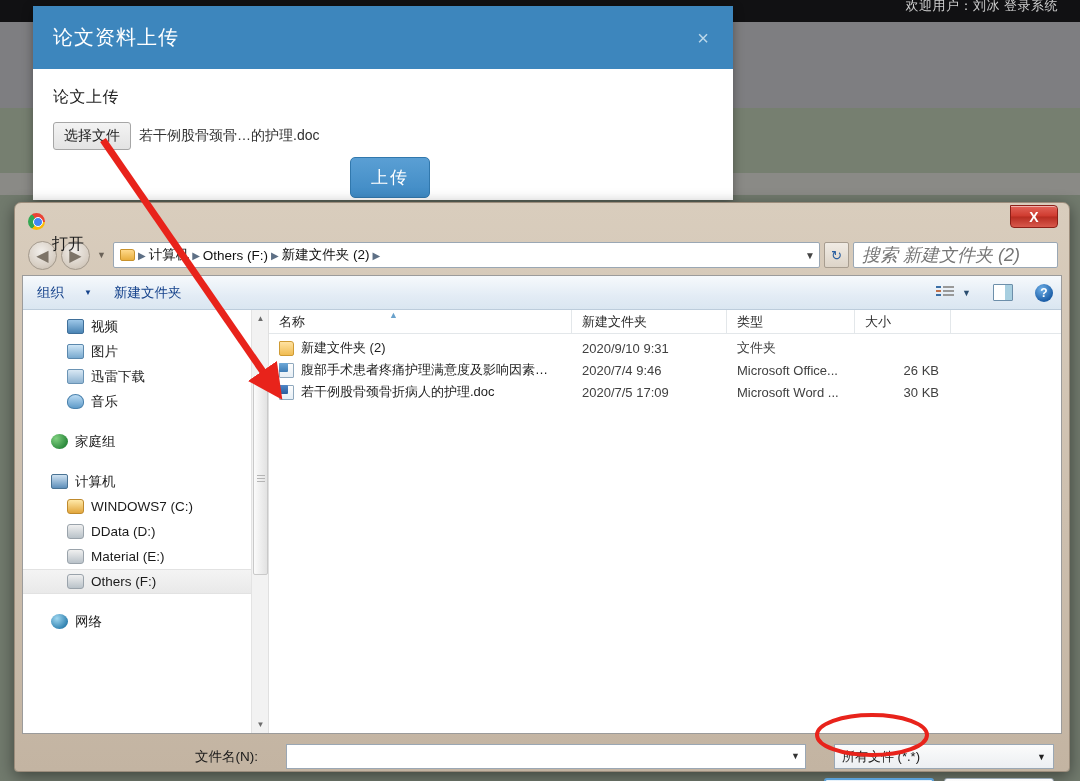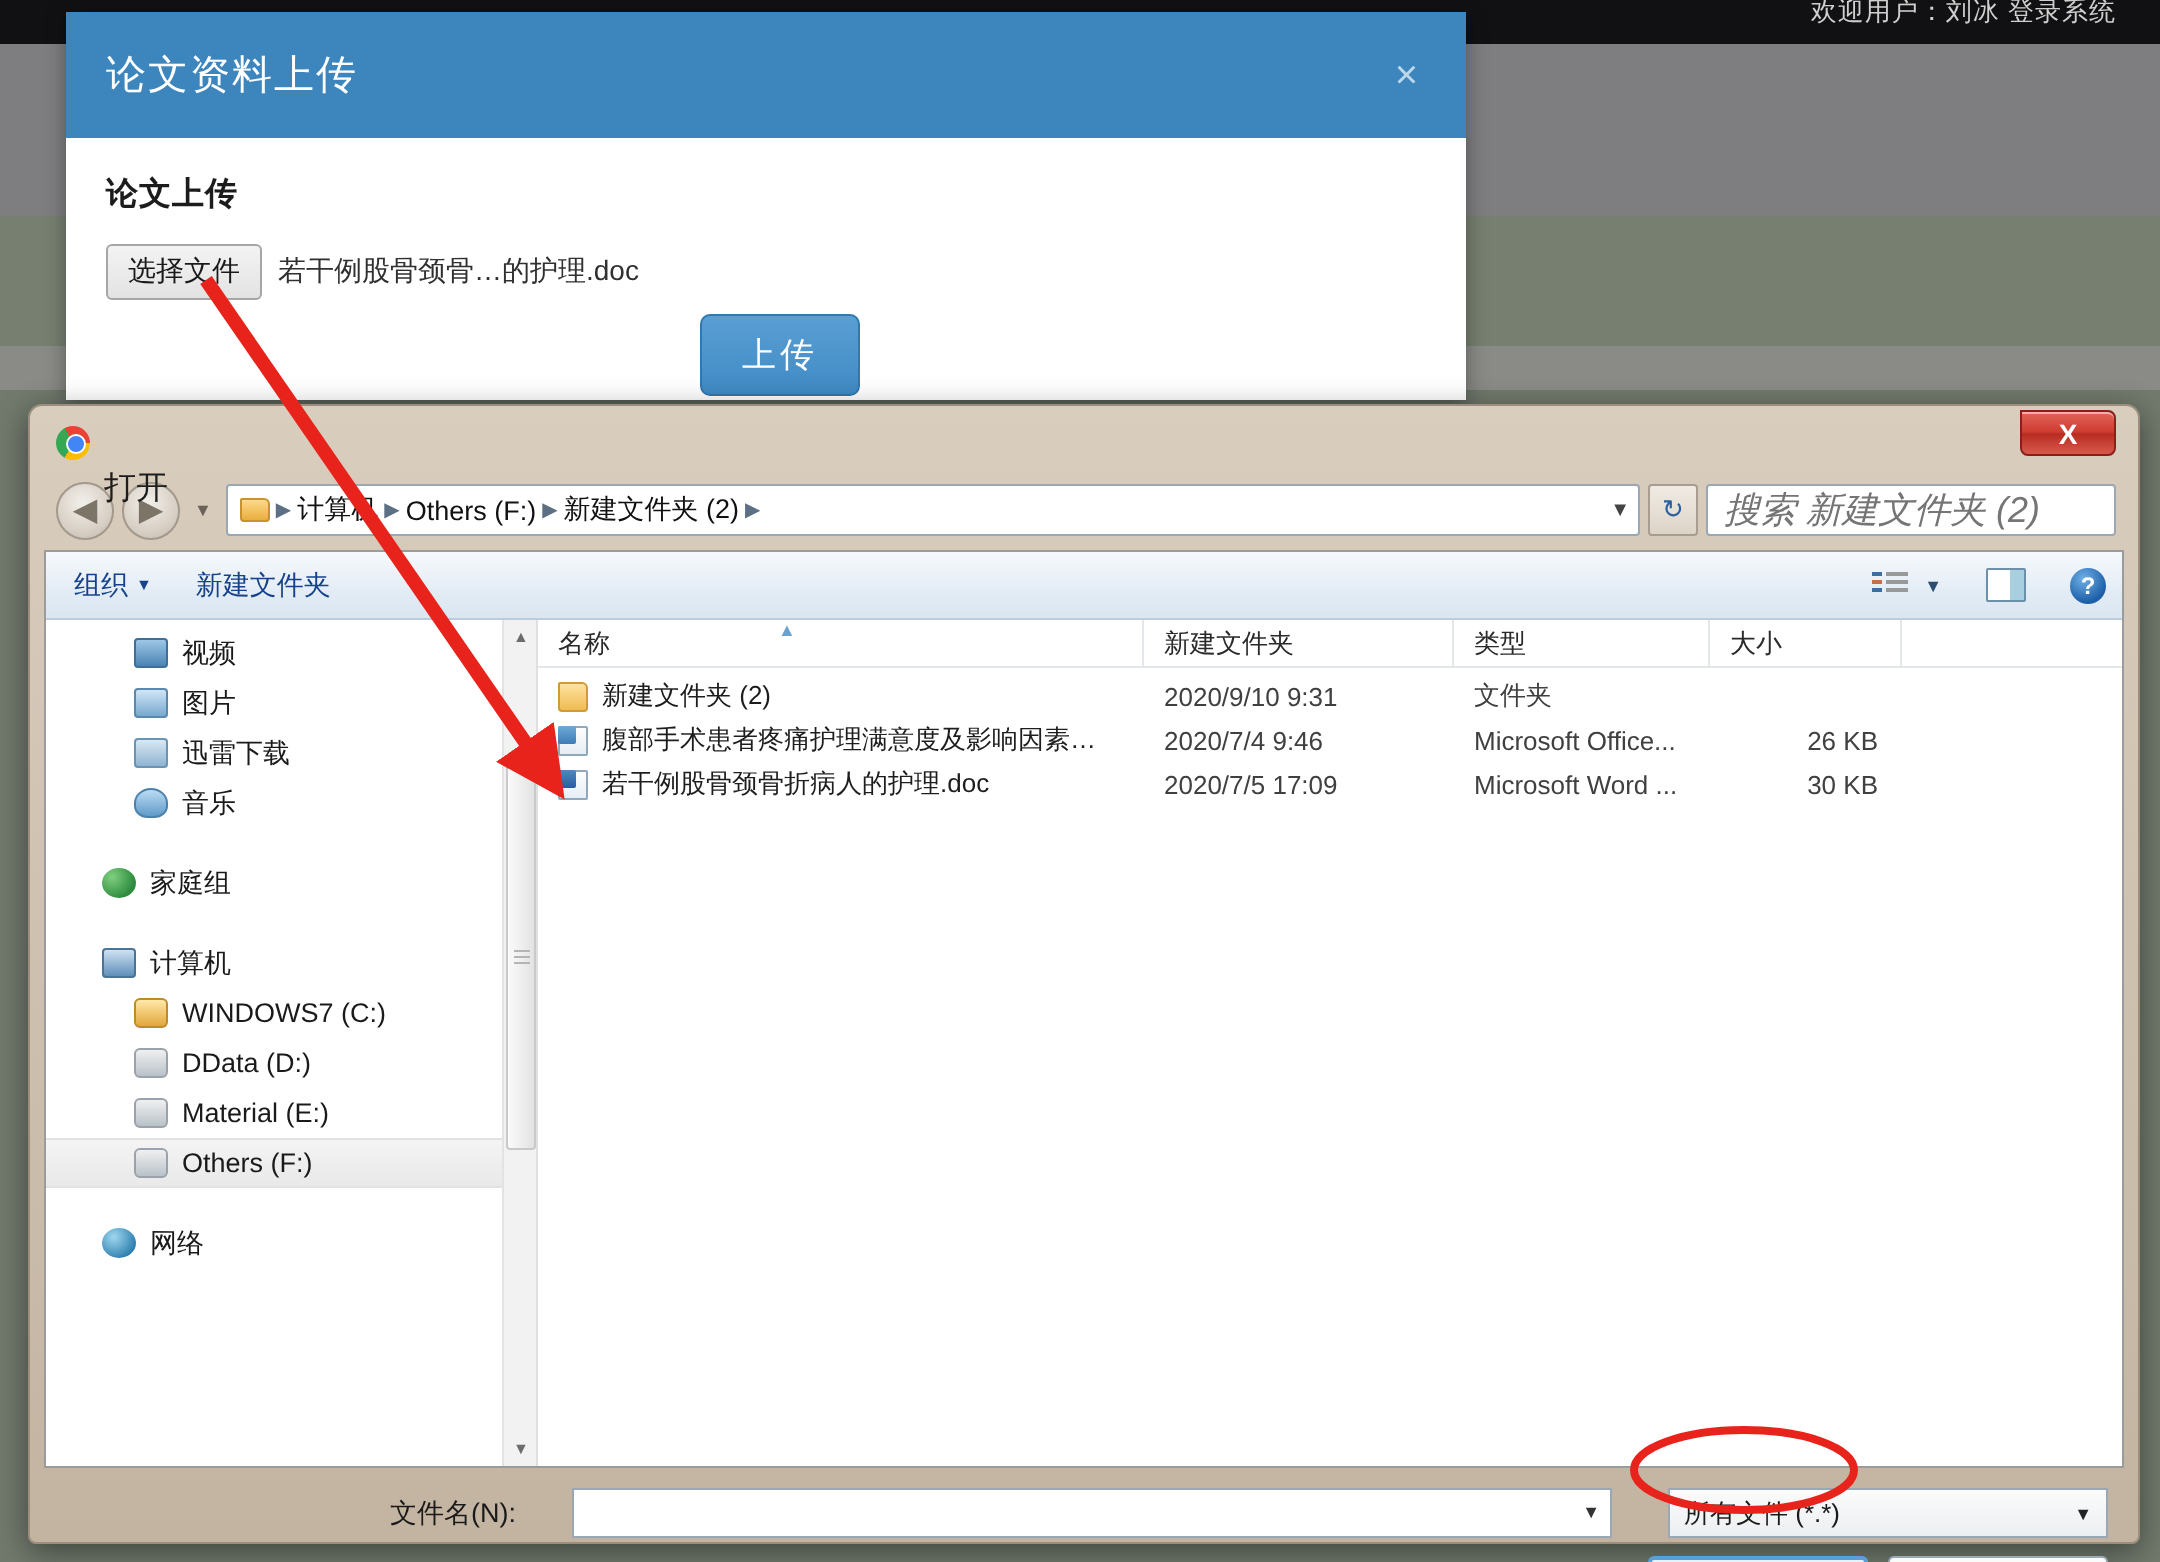--- a/index.html
+++ b/index.html
@@ -39,21 +39,21 @@
   #upload-modal-title {
     color: #ffffff; font-size: 20px; font-weight: 500;
     letter-spacing: 1px; flex: 1;
   }
   #upload-close-icon {
     color: #bcd8ea; font-size: 20px; cursor: pointer;
     line-height: 1; padding: 2px 6px;
   }
   #upload-modal-body { padding: 18px 20px 0 20px; position: relative; height: 131px; }
   #upload-section-title {
-    font-size: 16px; font-weight: bold; color: #1c1c1c;
+    font-size: 16px; font-weight: normal; color: #1c1c1c;
     margin: 0 0 14px 0; letter-spacing: .5px;
   }
   #file-input-row { display: flex; align-items: center; gap: 8px; }
   #choose-file-button {
     border: 1px solid #a6a6a6;
     background: linear-gradient(#f3f3f3, #e3e3e3);
     border-radius: 3px;
     font-size: 14px; color: #1a1a1a;
     padding: 4px 10px; cursor: pointer;
     font-family: "Liberation Sans", sans-serif;
@@ -156,21 +156,21 @@
     height: 459px; display: flex; flex-direction: column;
     margin: 0 2px;
   }
   #dialog-toolbar {
     height: 34px; flex: none;
     background: linear-gradient(#f6f9fc, #e3ecf5 60%, #dae6f1);
     border-bottom: 1px solid #bcccdb;
     display: flex; align-items: center; padding: 0 8px 0 14px;
     gap: 22px; font-size: 13.5px; color: #15428b;
   }
-  .toolbar-item { cursor: pointer; display: flex; align-items: center; gap: 4px; }
+  .toolbar-item { cursor: pointer; display: flex; align-items: center; gap: 20px; }
   .toolbar-caret { font-size: 8px; color: #15428b; }
   #toolbar-spacer { flex: 1; }
   #view-mode-icon {
     width: 18px; height: 15px; cursor: pointer;
     background:
       linear-gradient(#3a6ea5,#3a6ea5) 0 1px/5px 2px no-repeat,
       linear-gradient(#c0704a,#c0704a) 0 5px/5px 2px no-repeat,
       linear-gradient(#3a6ea5,#3a6ea5) 0 9px/5px 2px no-repeat,
       linear-gradient(#999,#999) 7px 1px/11px 2px no-repeat,
       linear-gradient(#999,#999) 7px 5px/11px 2px no-repeat,

